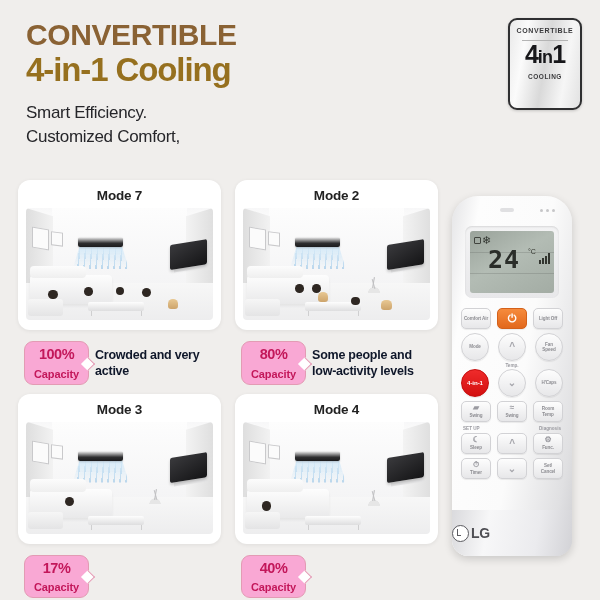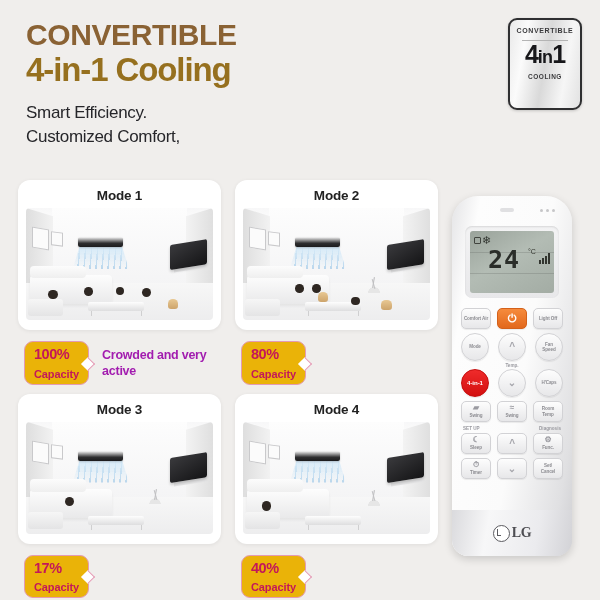--- a/index.html
+++ b/index.html
@@ -113,31 +113,31 @@
   .plant{position:absolute;z-index:6;width:6%;height:14%;
     background:radial-gradient(circle at 50% 100%,#e6e6e6 34%,rgba(255,255,255,0) 36%);}
   .plant:before{content:"";position:absolute;left:46%;bottom:28%;width:1.2px;height:72%;
     background:#b9b9bb;transform:rotate(9deg);}
   .plant:after{content:"";position:absolute;left:46%;bottom:28%;width:1.2px;height:62%;
     background:#c2c2c4;transform:rotate(-16deg);}
 
   
   .caprow{display:flex;align-items:center;margin-top:11px;padding-left:6px;}
   .capbadge{
-    position:relative;border:1.4px solid #e39bb4;border-radius:9px;background:#eab308;
-    padding:5px 9px 4px;min-width:47px;box-sizing:border-box;flex:none;
+    position:relative;border:1.4px solid #e39bb4;border-radius:9px;background:#f9a8d4;
+    padding:5px 9px 4px;text-align:center;min-width:47px;box-sizing:border-box;flex:none;
   }
   .capbadge:after{
     content:"";position:absolute;right:-5px;top:52%;width:9px;height:9px;
     background:#fff;border-right:1.4px solid #e39bb4;border-bottom:1.4px solid #e39bb4;
     transform:translateY(-50%) rotate(-45deg);
   }
   .capbadge .pct{font-size:14.5px;font-weight:bold;color:#c3175a;letter-spacing:-0.5px;line-height:1;}
   .capbadge .cw{font-size:11px;font-weight:bold;color:#c3175a;margin-top:6px;letter-spacing:-0.1px;}
-  .captxt{margin-left:13px;font-size:12.5px;font-weight:bold;color:#a21caf;
+  .captxt{margin-left:6px;font-size:12.5px;font-weight:bold;color:#0f172a;
     line-height:1.28;letter-spacing:-0.25px;}
 
   
   .remote{
     position:absolute;left:452px;top:196px;width:120px;height:360px;
     border-radius:26px 26px 16px 16px;
     background:linear-gradient(100deg,#e4e4e6 0%,#fdfdfd 16%,#fbfbfb 56%,#e0e0e2 88%,#cfcfd2 100%);
     box-shadow:0 3px 9px rgba(0,0,0,.16);
   }
   .rm-leds{position:absolute;right:17px;top:13px;display:flex;gap:3px;}
@@ -177,21 +177,21 @@
   .btn.red{background:linear-gradient(#ef2b2b,#d30f0f);border-color:#c50d0d;color:#fff;font-size:6.2px;}
   .btn .ic{font-size:8px;color:#9a9aa0;line-height:1;margin-bottom:1px;}
   .midlbl{text-align:center;font-size:4.6px;color:#9a9aa0;margin:-2px 0 1px;font-weight:bold;}
   .splitlbl{display:flex;justify-content:space-between;font-size:4.6px;color:#9a9aa0;
     font-weight:bold;margin:0 2px 2px;}
   .chev{font-size:10px;color:#a6a6ac;line-height:1;}
 
   .lgbar{position:absolute;left:0;right:0;bottom:0;height:46px;
     border-radius:0 0 16px 16px;
     background:linear-gradient(100deg,#dadadd,#f7f7f8 30%,#ebebee 70%,#d2d2d6);
-    display:flex;align-items:center;justify-content:center;font-family:Liberation Serif, serif;}
+    display:flex;align-items:center;justify-content:flex-start;}
   .lg{display:flex;align-items:center;gap:2px;}
   .lg .o{width:15px;height:15px;border-radius:50%;border:1.6px solid #5b5b60;
     position:relative;background:#fff;}
   .lg .o:before{content:"";position:absolute;left:3.5px;top:3px;width:3px;height:6px;
     border-left:1.6px solid #5b5b60;border-bottom:1.6px solid #5b5b60;}
   .lg .t{font-size:14px;font-weight:bold;color:#4e4e53;letter-spacing:-0.4px;}
   .rm-dot{position:absolute;right:12px;bottom:38px;width:3.5px;height:3.5px;border-radius:50%;
     background:#9d9da2;}
 </style>
 </head>
@@ -217,21 +217,21 @@
       <span>1</span>
     </div>
     <div class="cb-bot">COOLING</div>
   </div>
 
   <div class="grid">
     <div class="mrow">
 
       <div class="mcard">
         <div class="shell">
-          <div class="mtitle">Mode 1</div>
+          <div class="mtitle">Mode 7</div>
           <div class="room">
             <div class="r-ceil"></div>
             <div class="r-back"></div>
             <div class="r-lwall"></div>
             <div class="r-rwall"></div>
             <div class="r-floor"></div>
             <div class="frm a"></div>
             <div class="frm b"></div>
             <div class="ac"></div>
             <div class="air"></div>
@@ -301,20 +301,21 @@
             </div>
             <div class="pet" style="left:40%;bottom:16%;"></div>
             <div class="pet" style="left:74%;bottom:9%;"></div>
           </div>
         </div>
         <div class="caprow">
           <div class="capbadge">
             <div class="pct">80%</div>
             <div class="cw">Capacity</div>
           </div>
+          <div class="captxt">Some people and low-activity levels</div>
         </div>
       </div>
 
     </div>
 
     <div class="mrow">
 
       <div class="mcard">
         <div class="shell">
           <div class="mtitle">Mode 3</div>

